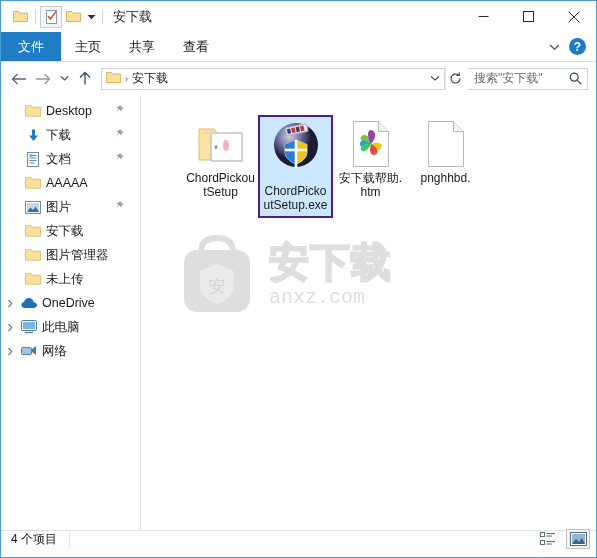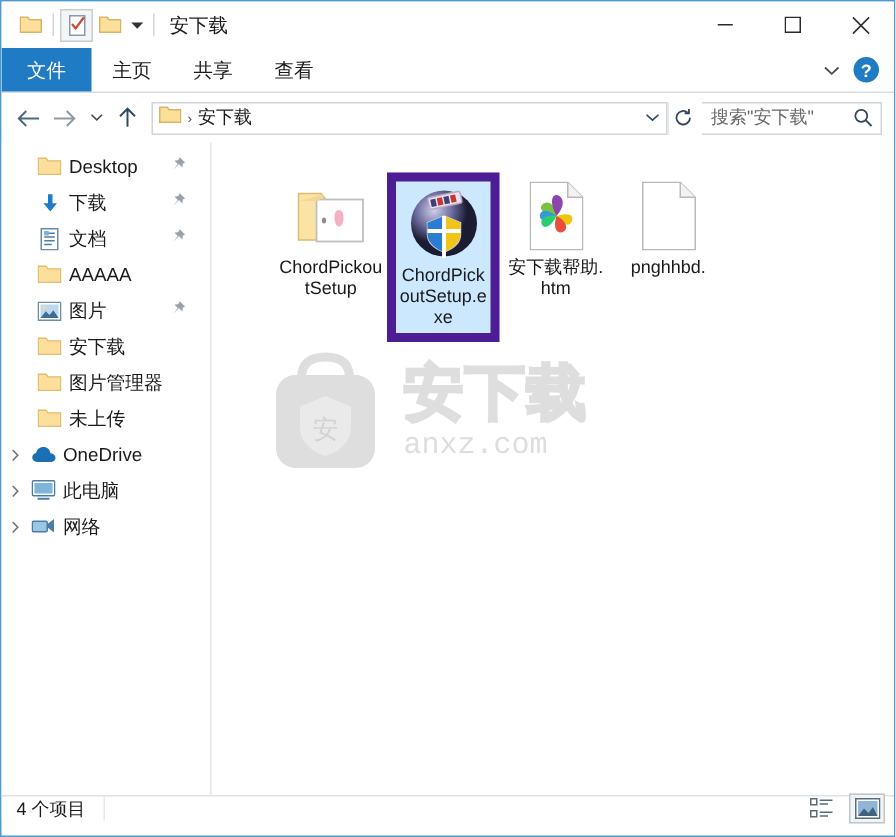--- a/index.html
+++ b/index.html
@@ -291,21 +291,22 @@
     padding: 4px 2px 4px 2px;
     box-sizing: border-box;
     display: flex;
     flex-direction: column;
     align-items: center;
     border: 1px solid transparent;
     margin-right: 0px;
   }
   .tile.selected {
     background: #cce8ff;
-    border: 6px solid #4c1d95;
+    border: 2px solid #4c1d95;
+    gap: 12px;
   }
   .tile-ico {
     height: 48px;
     width: 48px;
     display: flex;
     align-items: center;
     justify-content: center;
     margin-bottom: 3px;
   }
   .tile-label {

